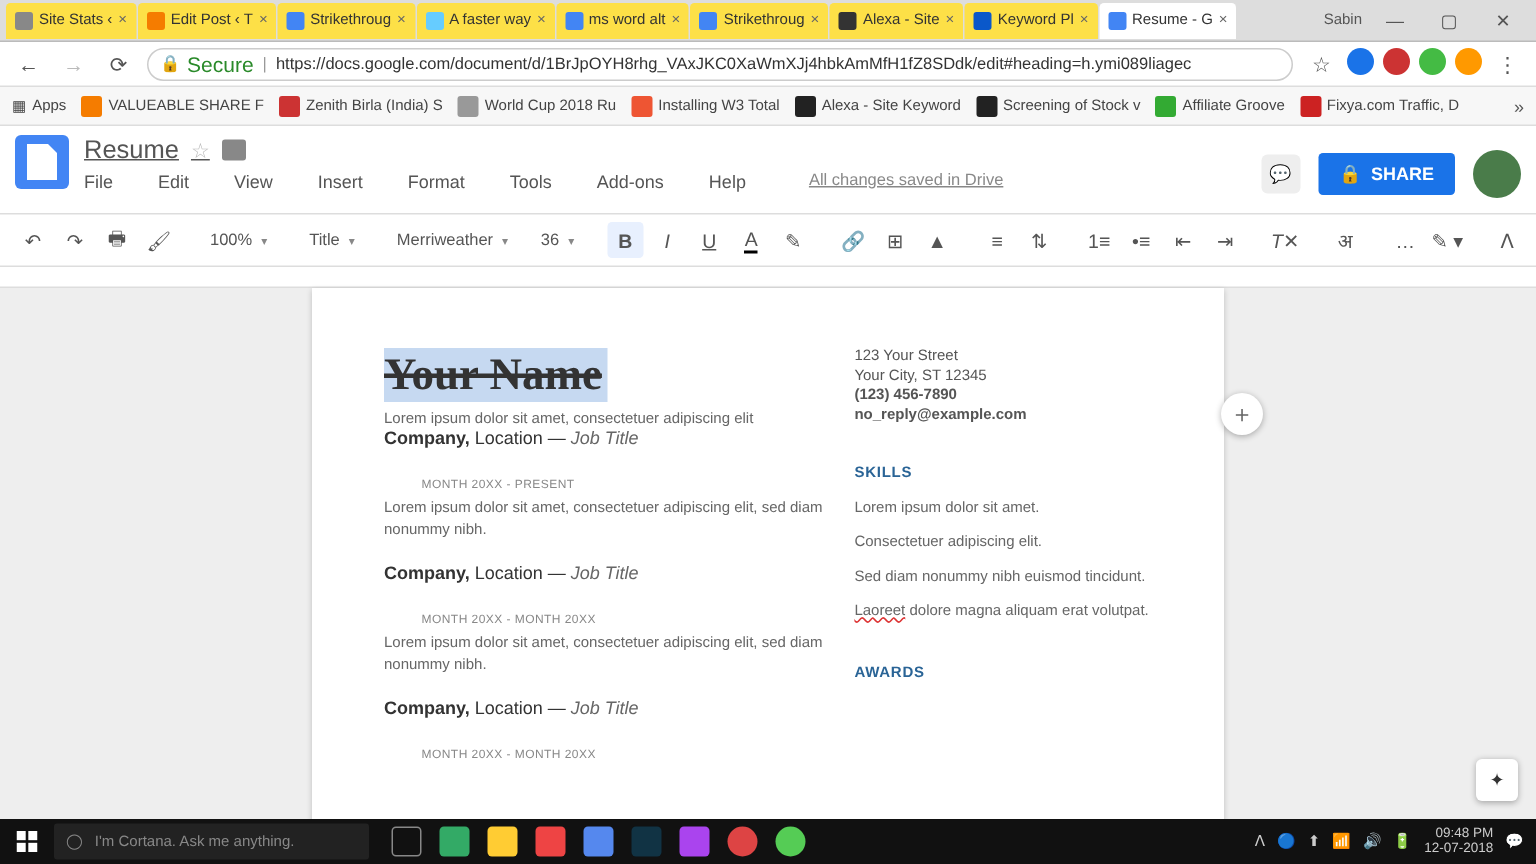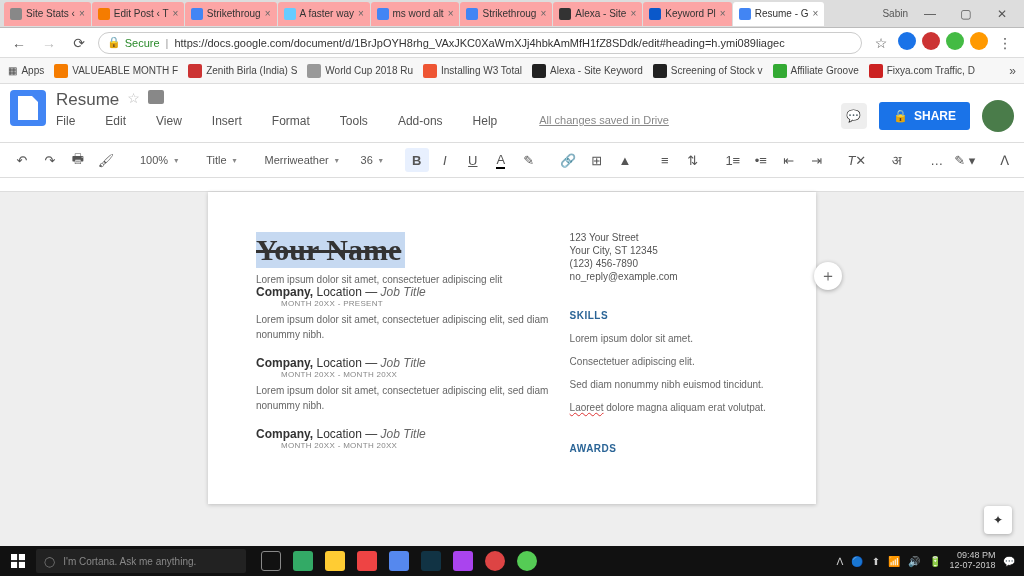--- a/index.html
+++ b/index.html
@@ -1,43 +1,43 @@
 <!DOCTYPE html>
 <html><head>
 <meta charset="utf-8">
 <style>
 * { margin:0; padding:0; box-sizing:border-box; font-family:Arial,sans-serif; }
 body { width:1024px; height:576px; overflow:hidden; background:#fff; font-size:12px; color:#333; }
 
 
 .browser-tabs { height:28px; background:#ddd; display:flex; align-items:center; padding:0 4px; border-bottom:1px solid #bbb; }
-.tab { height:24px; padding:0 6px; margin-right:1px; background:#fca5a5; display:flex; align-items:center; font-size:10px; max-width:92px; border-radius:3px 3px 0 0; position:relative; overflow:hidden; white-space:nowrap; }
+.tab { height:24px; padding:0 6px; margin-right:1px; background:#fde047; display:flex; align-items:center; font-size:10px; max-width:92px; border-radius:3px 3px 0 0; position:relative; overflow:hidden; white-space:nowrap; }
 .tab.active { background:#fff; }
 .tab .favicon { width:12px; height:12px; margin-right:4px; background:#888; border-radius:2px; flex-shrink:0; }
 .tab .close-x { margin-left:4px; font-size:10px; color:#666; }
 .tab-strip-right { margin-left:auto; display:flex; align-items:center; gap:8px; padding-right:4px; }
 .win-ctl { width:28px; text-align:center; font-size:12px; color:#555; }
 
 .addr-bar { height:30px; display:flex; align-items:center; padding:0 8px; gap:8px; border-bottom:1px solid #ddd; }
 .nav-btn { width:22px; height:22px; display:flex; align-items:center; justify-content:center; color:#555; font-size:14px; }
 .addr-field { flex:1; height:22px; border:1px solid #ccc; border-radius:11px; display:flex; align-items:center; padding:0 8px; font-size:11px; color:#555; }
-.secure { color:#2a8a2a; font-size:11px; margin-right:6px; }
+.secure { color:#2a8a2a; font-size:14px; margin-right:6px; }
 .addr-icons { display:flex; gap:6px; }
 .ext-icon { width:18px; height:18px; border-radius:50%; background:#777; }
 
 .bookmarks { height:26px; display:flex; align-items:center; padding:0 8px; gap:10px; border-bottom:1px solid #ddd; background:#f7f7f7; font-size:10px; }
 .bm { display:flex; align-items:center; gap:4px; color:#444; white-space:nowrap; }
 .bm .bmicon { width:14px; height:14px; background:#999; border-radius:2px; }
 
 
 .docs-hdr { height:58px; display:flex; padding:6px 10px 0; }
 .docs-logo { width:36px; height:36px; background:#4285f4; border-radius:4px; margin-right:10px; position:relative; }
 .docs-logo::after { content:""; position:absolute; left:8px; top:6px; width:20px; height:24px; background:#fff; clip-path:polygon(0 0,70% 0,100% 25%,100% 100%,0 100%);}
 .docs-title-area { flex:1; }
-.doc-title { font-size:17px; color:#555; display:flex; align-items:flex-start; gap:8px; }
+.doc-title { font-size:17px; color:#555; display:flex; align-items:center; gap:8px;text-decoration:underline; }
 .star { color:#bbb; font-size:14px; }
 .folder { width:16px; height:14px; background:#888; border-radius:2px; }
 .menus { display:flex; gap:30px; margin-top:4px; font-size:12px; color:#555; }
 .menus .changes { color:#888; text-decoration:underline; margin-left:12px; font-size:11px; }
 .hdr-right { display:flex; align-items:center; gap:12px; }
 .comment-ic { width:26px; height:26px; background:#eee; border-radius:4px; display:flex; align-items:center; justify-content:center; color:#666; }
 .share-btn { background:#1a73e8; color:#fff; padding:7px 14px; border-radius:3px; font-size:12px; font-weight:bold; display:flex; align-items:center; gap:6px; }
 .avatar { width:32px; height:32px; border-radius:50%; background:#4a7c4a; }
 
 
@@ -52,26 +52,26 @@
 .canvas-wrap { height:calc(576px - 28px - 30px - 26px - 58px - 36px - 30px); background:#eee; overflow:hidden; position:relative; }
 .ruler-h { height:14px; background:#fff; border-bottom:1px solid #ddd; font-size:8px; color:#888; display:flex; align-items:center; padding-left:200px; position:relative;}
 .page { width:608px; background:#fff; margin:0 auto; padding:40px 48px; box-shadow:0 1px 4px rgba(0,0,0,0.2); position:relative; font-family:Georgia,serif; }
 .resume-cols { display:flex; gap:16px; }
 .col-l { flex:1.5; }
 .col-r { flex:1; font-size:11px; color:#555; }
 .name-hl { background:#c6d9f1; display:inline-block; padding:1px 4px 1px 0;}
 .name-txt { font-size:30px; font-weight:bold; text-decoration:line-through; font-family:'Times New Roman',serif; }
 .sub { font-size:10px; color:#666; margin-top:6px; }
 .contact div { font-size:10px; margin-bottom:2px; }
-.contact .bold { font-weight:normal; }
+.contact .bold { font-weight:bold; }
 .sec-h { color:#2a6496; font-size:10px; font-weight:bold; letter-spacing:0.5px; margin-top:28px; margin-bottom:10px; }
 .job { margin-bottom:14px; }
 .job-t { font-size:12px; }
 .job-t b { font-weight:bold; } .job-t i { font-style:italic; color:#666; }
-.job-d { font-size:8px; color:#888; margin:0 0 4px; letter-spacing:0.3px;padding-left:25px;}
+.job-d { font-size:8px; color:#888; margin:19px 0 4px; letter-spacing:0.3px;padding-left:25px;}
 .job-p { font-size:10px; color:#666; line-height:1.5; }
 .skill-p { font-size:10px; color:#666; margin-bottom:8px; line-height:1.5;}
 .redsp { text-decoration:underline; text-decoration-color:#d33; text-decoration-style:wavy; }
 .add-c { position:absolute; right:-26px; top:70px; width:28px; height:28px; background:#fff; border-radius:50%; box-shadow:0 1px 4px rgba(0,0,0,0.3); display:flex;align-items:center;justify-content:center;color:#666;font-size:16px;}
 .explore{position:absolute;right:12px;bottom:12px;width:28px;height:28px;background:#fff;border-radius:4px;box-shadow:0 1px 4px rgba(0,0,0,0.3);display:flex;align-items:center;justify-content:center;}
 
 
 .taskbar { height:30px; background:#111; display:flex; align-items:center; color:#fff; font-size:10px; position:relative;}
 .start { width:36px; height:30px; display:flex; align-items:center; justify-content:center; }
 .start svg{width:14px;height:14px;}
@@ -159,21 +159,21 @@
   </div>
 </div>
 
 <div class="bookmarks">
   <div class="bm">
       <span>▦</span>
       <span>Apps</span>
     </div>
   <div class="bm">
       <div class="bmicon" style="background:#f57c00"></div>
-      <span>VALUEABLE MONTH F</span>
+      <span>VALUEABLE SHARE F</span>
     </div>
   <div class="bm">
       <div class="bmicon" style="background:#c33"></div>
       <span>Zenith Birla (India) S</span>
     </div>
   <div class="bm">
       <div class="bmicon"></div>
       <span>World Cup 2018 Ru</span>
     </div>
   <div class="bm">

